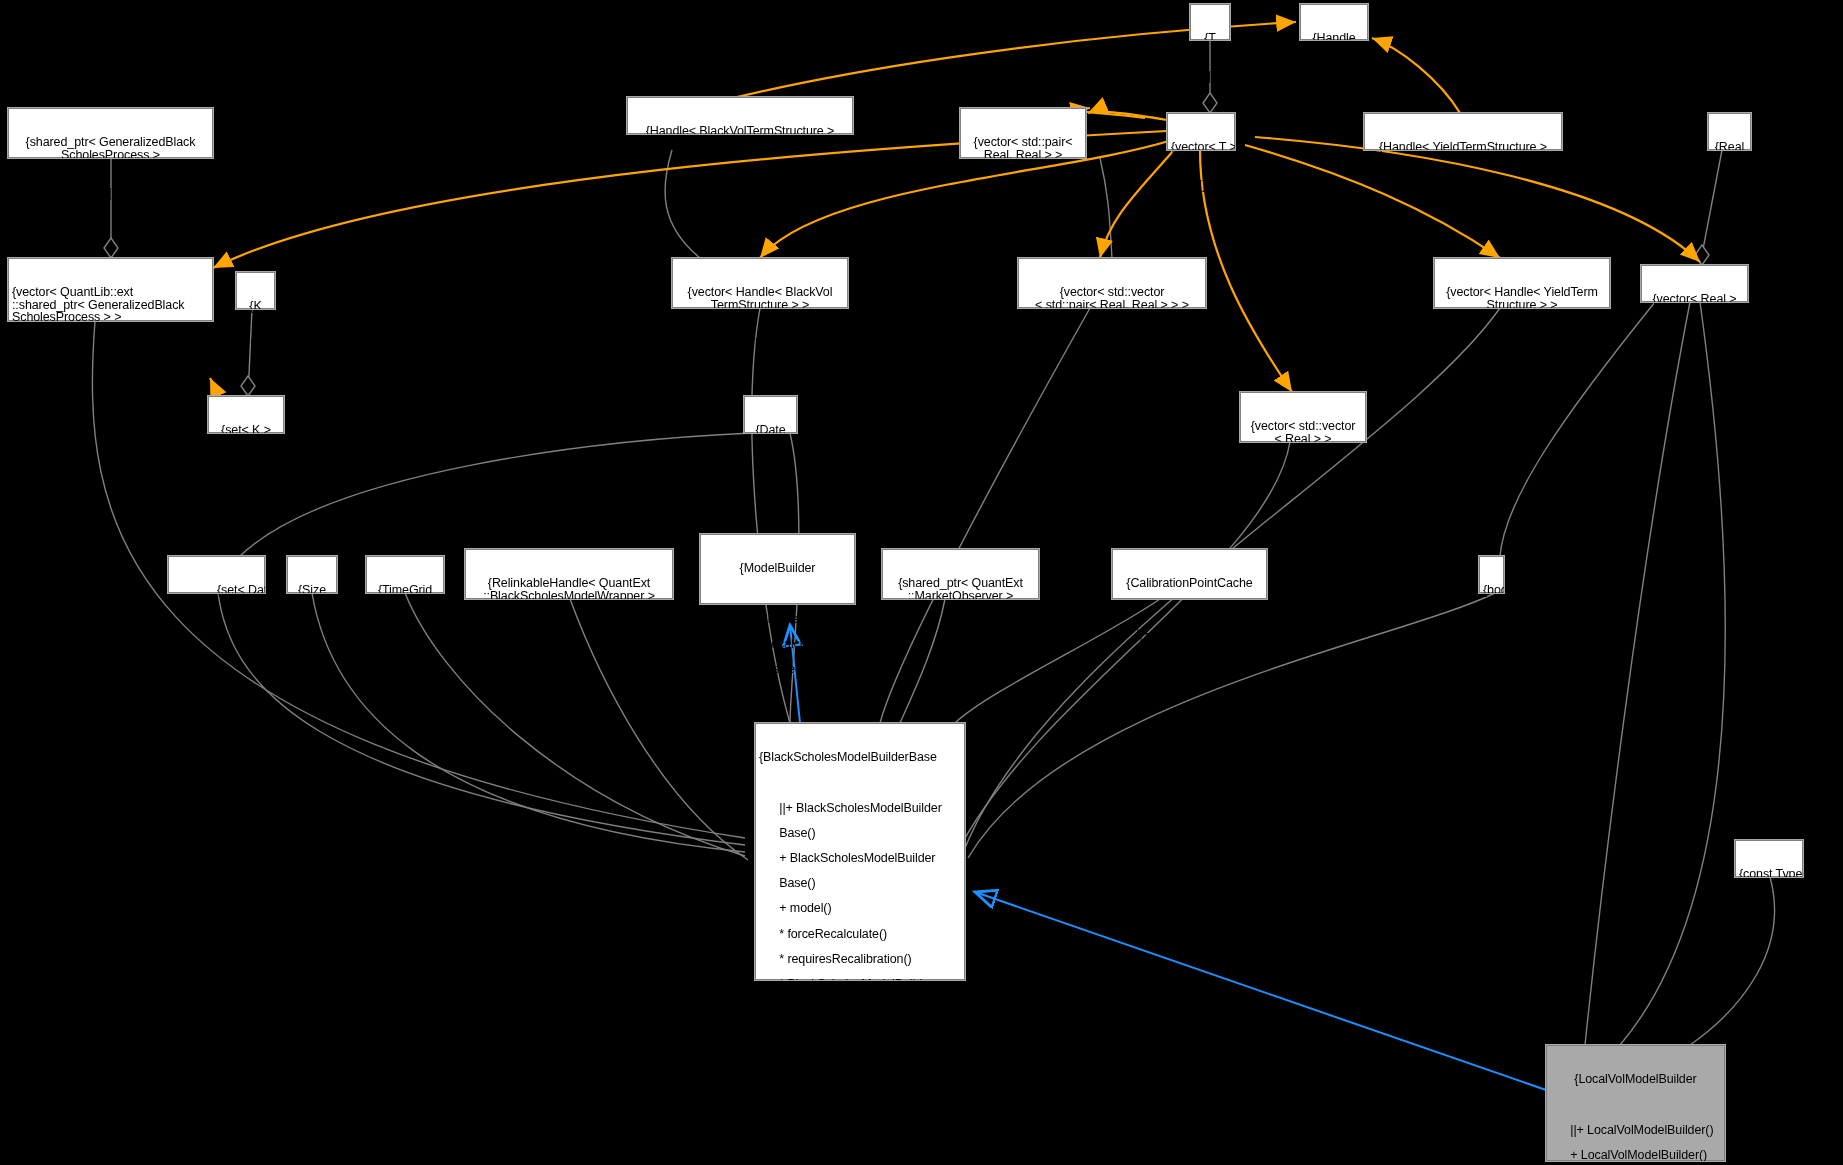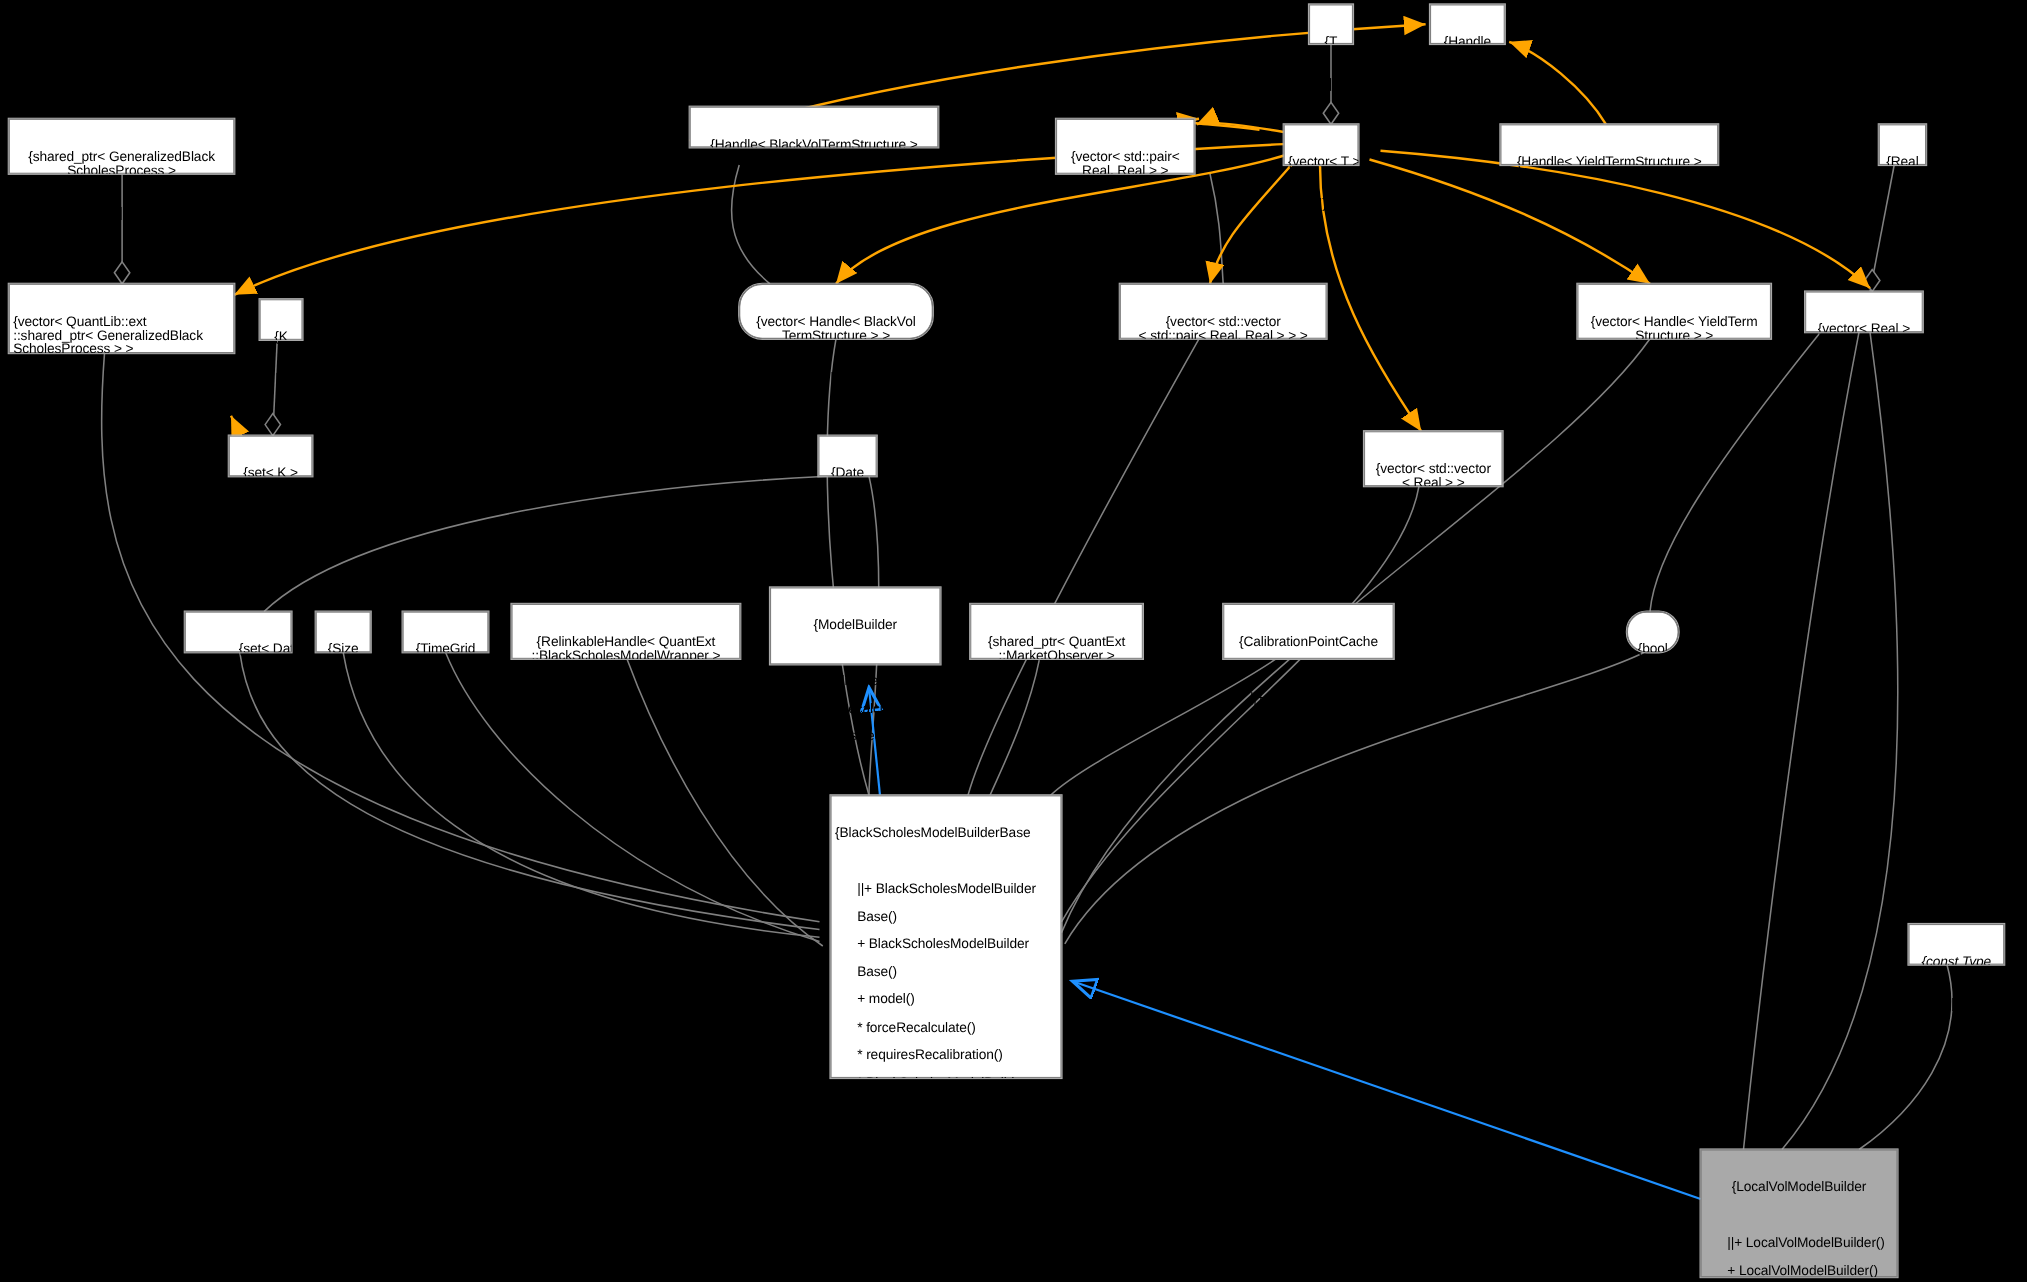--- a/index.html
+++ b/index.html
@@ -190,21 +190,21 @@
 ::shared_ptr&lt; GeneralizedBlack
 ScholesProcess &gt; &gt;</span>
     <span class="closebrace">||}</span>
   </div>
 
   <div class="node" style="left:236px; top:272px; width:39px; height:37px;">
     <span class="nm">{K</span>
     <span class="closebrace">||}</span>
   </div>
 
-  <div class="node" style="left:672px; top:258px; width:176px; height:50px;border-radius:21px;">
+  <div class="node" style="left:672px; top:258px; width:176px; height:50px;">
     <span class="nm">{vector&lt; Handle&lt; BlackVol
 TermStructure &gt; &gt;</span>
     <span class="closebrace">||}</span>
   </div>
 
   <div class="node" style="left:1018px; top:258px; width:188px; height:50px;">
     <span class="nm">{vector&lt; std::vector
 &lt; std::pair&lt; Real, Real &gt; &gt; &gt;</span>
     <span class="closebrace">||}</span>
   </div>
@@ -274,26 +274,26 @@
   </div>
 
   <div class="node" style="left:1112px; top:549px; width:155px; height:50px;">
     <span class="nm">{CalibrationPointCache</span>
     <span class="members">
       <span>||<span>+ hasChanged()</span></span>
     </span>
     <span class="closebrace">}</span>
   </div>
 
-  <div class="node" style="left:1479px; top:556px; width:47px; height:37px;border-radius:18px;">
+  <div class="node" style="left:1479px; top:556px; width:25px; height:37px;">
     <span class="nm">{bool</span>
     <span class="closebrace">||}</span>
   </div>
 
-  <div class="node" style="left:1735px; top:840px; width:87px; height:37px;font-style:italic;">
+  <div class="node" style="left:1735px; top:840px; width:68px; height:37px;">
     <span class="nm">{const Type</span>
     <span class="closebrace">||}</span>
   </div>
 
   <div class="node" style="left:755px; top:723px; width:210px; height:257px; text-align:left;">
     <span class="nm">{BlackScholesModelBuilderBase</span>
     <span class="members">
       <span>||<span>+ BlackScholesModelBuilder</span></span><br>
       <span>Base()</span><br>
       <span>+ BlackScholesModelBuilder</span><br>

